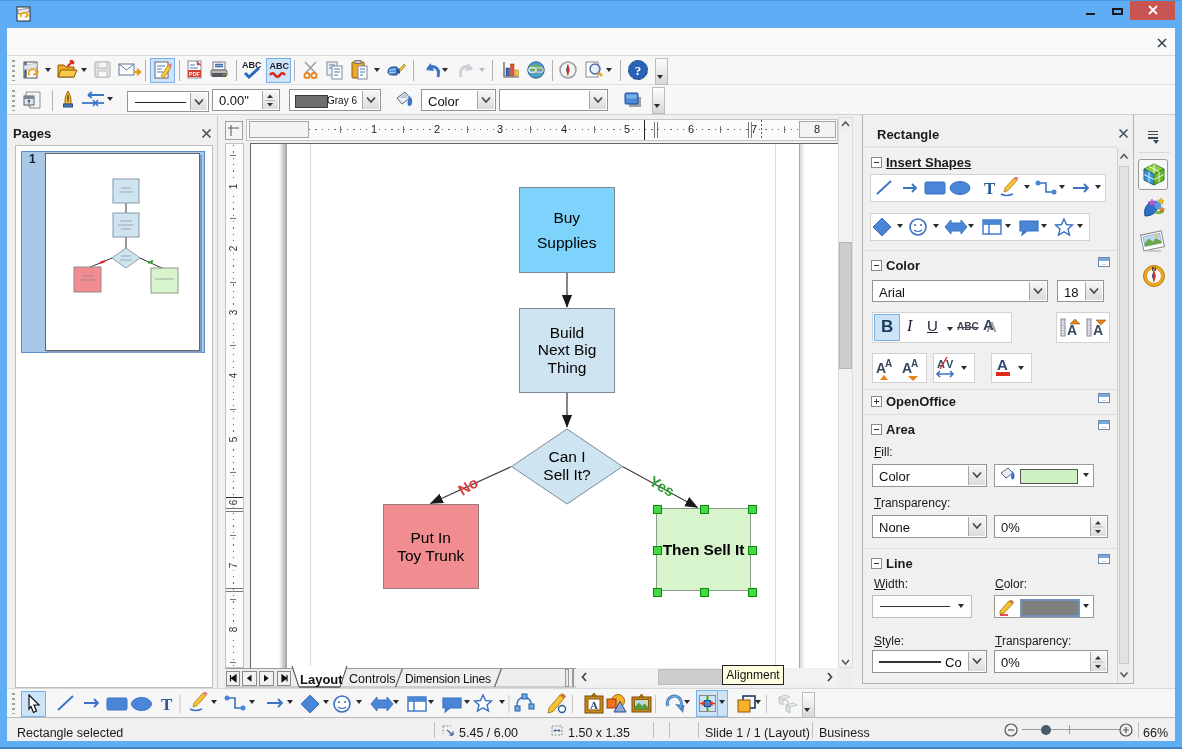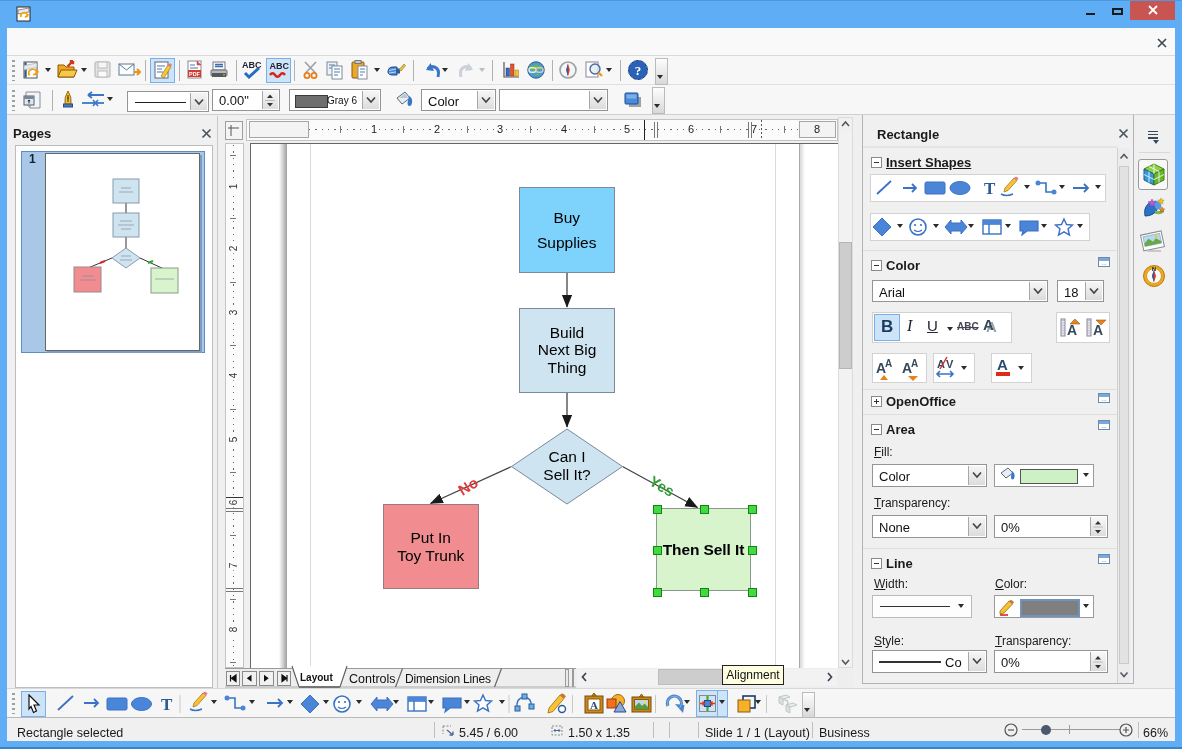--- a/index.html
+++ b/index.html
@@ -465,21 +465,21 @@
 <div class="ab" style="left:259px;top:671px;width:14.5px;height:14.5px;background:#f1f1f1;border:1px solid #8a8a8a;box-sizing:border-box;">
         <svg width="12.5" height="12.5">
           <path d="M4 2.8 L8.7 6.2 L4 9.7Z" fill="#111"></path>
         </svg>
       </div>
 <div class="ab" style="left:276.5px;top:671px;width:14.5px;height:14.5px;background:#f1f1f1;border:1px solid #8a8a8a;box-sizing:border-box;">
         <svg width="12.5" height="12.5">
           <path d="M9 3 L9 9.5 M4 3 L8.5 6.2 L4 9.5Z" stroke="#111" fill="#111" stroke-width="1.2"></path>
         </svg>
       </div>
-<div class="ab" style="left:300px;top:671.5px;font-size:10px;font-weight:bold;color:#111;">Layout</div>
+<div class="ab" style="left:300px;top:671.5px;font-size:13px;font-weight:bold;color:#111;">Layout</div>
 <div class="ab" style="left:349px;top:672px;font-size:12.5px;color:#111;">Controls</div>
 <div class="ab" style="left:405px;top:672px;font-size:12px;letter-spacing:-0.2px;color:#111;">Dimension Lines</div>
 <div class="ab" style="left:565px;top:669px;width:4px;height:18px;background:#e9e9e9;border:1px solid #9a9a9a;box-sizing:border-box;"></div>
 <div class="ab" style="left:572px;top:669px;width:2px;height:18px;background:#9a9a9a;"></div>
 <div class="ab" style="left:577px;top:669px;width:260px;height:17px;background:#f2f2f2;"></div>
 <div class="ab" style="left:578px;top:669px;width:13px;height:17px;">
         <svg width="13" height="16">
           <path d="M8 4 L4.5 8 L8 12" stroke="#3c4650" stroke-width="1.7" fill="none"></path>
         </svg>
       </div>

